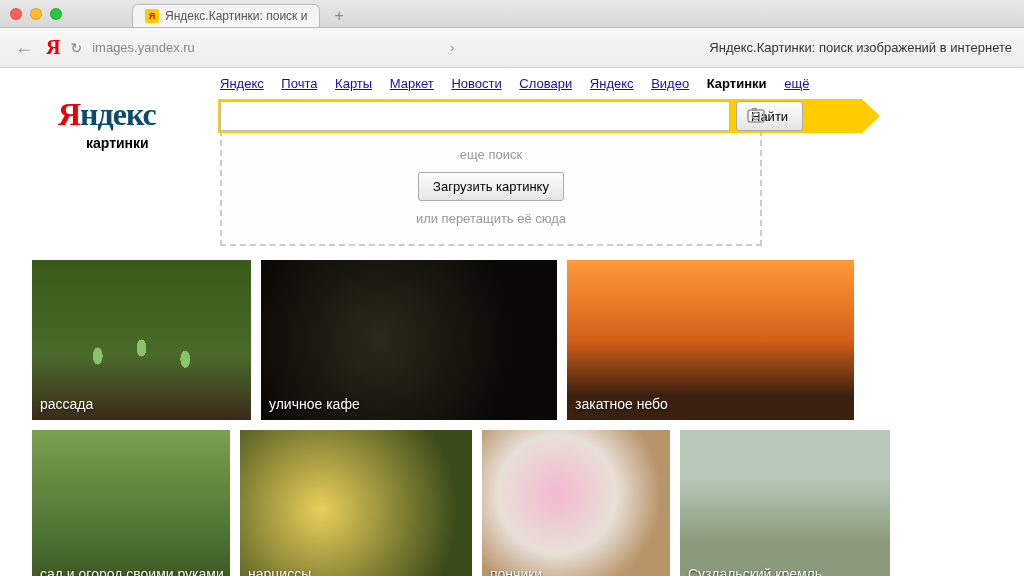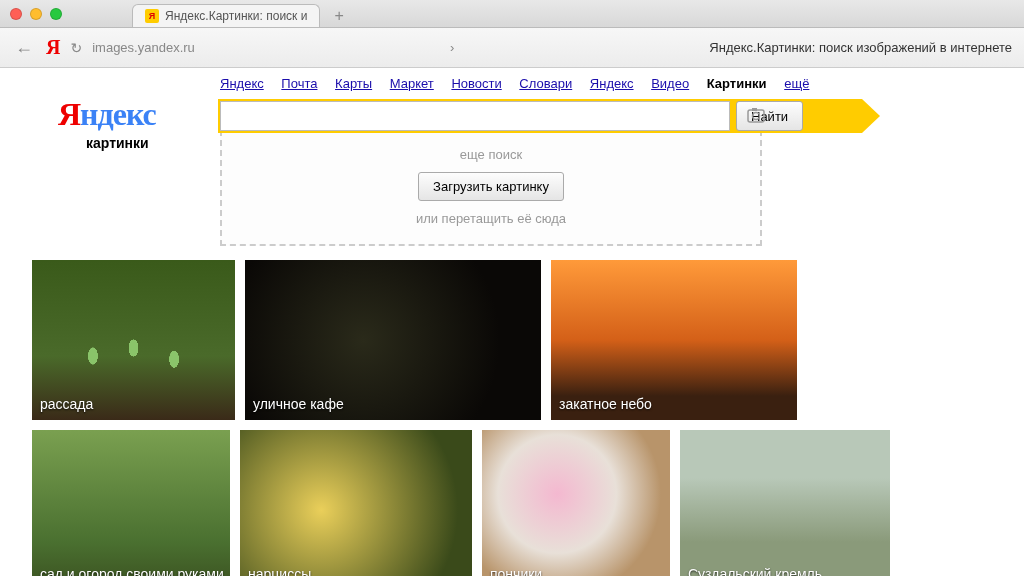--- a/index.html
+++ b/index.html
@@ -27,43 +27,43 @@
 
 
 .page { position:relative; padding-top:8px;}
 .navlinks { margin-left:220px; font-size:13px; }
 .navlinks a { color:#1a0dab; text-decoration:underline; margin-right:14px; cursor:pointer;}
 .navlinks .active { color:#000; font-weight:bold; text-decoration:none;}
 .navlinks .more { color:#1a0dab; text-decoration:underline;}
 
 .logo-block { position:absolute; left:58px; top:28px;}
 .logo-main { font-family:Georgia,serif; font-size:32px; font-weight:bold; letter-spacing:-1px;}
-.logo-main .ya{color:#e00;} .logo-main .rest{color:#3b82f6;}
+.logo-main .ya{color:#e00;} .logo-main .rest{color:#0c4a6e;}
 .logo-sub { font-size:14px; font-weight:bold; color:#000; margin-top:2px; margin-left:28px;}
 
 .search-wrap { margin-left:220px; margin-top:10px; display:flex; align-items:stretch; position:relative;}
 .arrow-bar { position:absolute; left:-2px; top:-2px; right:-20px; bottom:-2px; background:#fc0; z-index:0; clip-path: polygon(0 0, calc(100% - 18px) 0, 100% 50%, calc(100% - 18px) 100%, 0 100%);}
 .search-input { position:relative; z-index:1; width:510px; height:30px; border:1px solid #bbb; padding:0 30px 0 8px; font-size:14px; background:#fff;}
 .camera-icon { position:absolute; right:95px; top:6px; z-index:2; color:#999; cursor:pointer;}
 .find-btn { position:relative; z-index:1; margin-left:6px; height:30px; padding:0 14px; background:linear-gradient(#fdfdfd,#e5e5e5); border:1px solid #aaa; border-radius:3px; font-size:13px; cursor:pointer;}
 
 .upload-panel { margin-left:220px; margin-top:-1px; width:542px; border:2px dashed #ccc; border-top:1px solid #ddd; padding:16px 0 18px; text-align:center; background:#fdfdfd;}
 .upload-panel .hint1 { color:#999; font-size:13px; margin-bottom:10px;}
 .upload-btn { background:linear-gradient(#fdfdfd,#e5e5e5); border:1px solid #aaa; border-radius:3px; padding:6px 14px; font-size:13px; cursor:pointer;}
 .upload-panel .hint2 { color:#999; font-size:13px; margin-top:10px;}
 
 
 .grid { margin-top:14px; padding:0 28px 0 32px; display:flex; flex-wrap:wrap; gap:10px;}
 .tile { position:relative; height:160px; background:#888 center/cover; cursor:pointer; overflow:hidden;}
 .tile .cap { position:absolute; left:8px; bottom:8px; color:#fff; font-size:14px; text-shadow:0 1px 2px rgba(0,0,0,.8);}
 
 
-.t1{width:203px;background:linear-gradient(180deg,#3a5a1a,#4a6a2a 60%,#3a2a18);}
+.t1{width:219px;background:linear-gradient(180deg,#3a5a1a,#4a6a2a 60%,#3a2a18);}
 .t2{width:296px;background:radial-gradient(circle at 40% 50%,#2a2a1a,#0a0806 70%);}
-.t3{width:246px;background:linear-gradient(180deg,#ff9a3a 0%,#d46018 50%,#3a2010 85%);padding-left:48px;}
+.t3{width:287px;background:linear-gradient(180deg,#ff9a3a 0%,#d46018 50%,#3a2010 85%);padding-left:48px;}
 .t4{width:198px;background:linear-gradient(180deg,#7aa050,#4a7030 70%,#3a5020);}
 .t5{width:232px;background:radial-gradient(circle at 35% 50%,#eacf5a,#3a4a1a 80%);}
 .t6{width:188px;background:radial-gradient(circle at 40% 40%,#f4b8d0 0%,#e8e0d8 40%,#b8946a 70%);}
 .t7{width:210px;background:linear-gradient(180deg,#b8c8b8 30%,#8a9a7a 70%);}
 
 
 .t1::before{content:"";position:absolute;inset:0;background:
  radial-gradient(8px 14px at 30% 60%,#8ac46a 60%,transparent 62%),
  radial-gradient(8px 14px at 50% 55%,#8ac46a 60%,transparent 62%),
  radial-gradient(8px 14px at 70% 62%,#8ac46a 60%,transparent 62%);}

